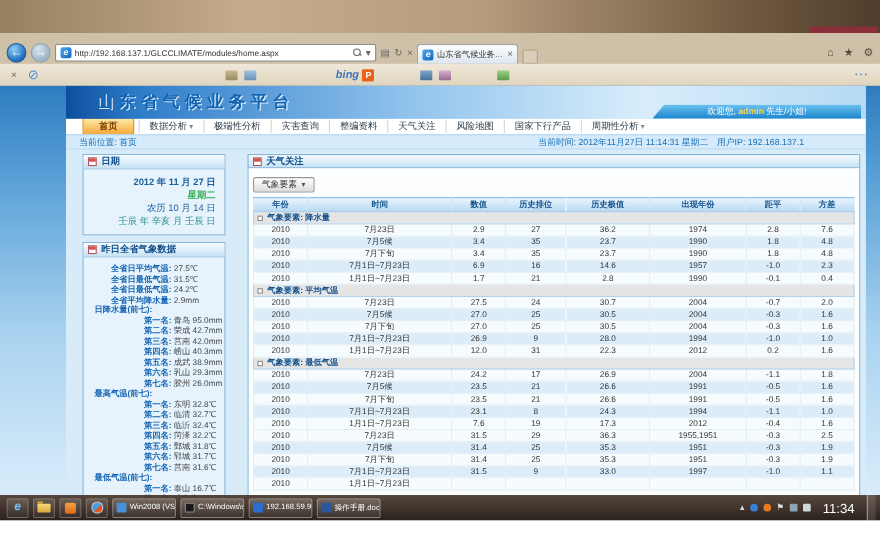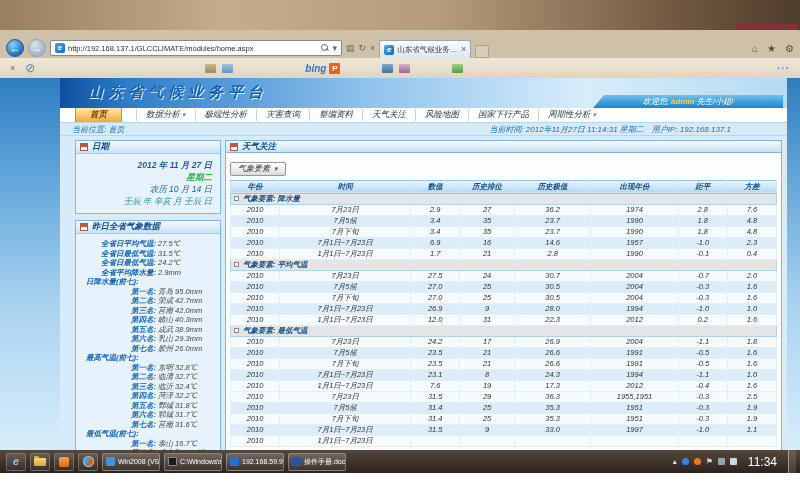--- a/index.html
+++ b/index.html
@@ -48,55 +48,55 @@
   .blockicon { color:#4a90d9; font-size:12px; margin-left:10px; }
   .plug { width:11px; height:9px; border-radius:1px; flex:none; }
   .bing { margin-left:72px; display:flex; align-items:flex-start; gap:3px; }
   .bing .word { color:#3f74b8; font-weight:bold; font-style:italic; font-size:10px; }
   .bing .badge { width:11px; height:11px; background:#e8641e; color:#fff; font-size:8px; font-weight:bold;
     display:flex; align-items:center; justify-content:center; border-radius:1px; }
   .dots { margin-left:auto; color:#4a90d9; font-weight:bold; font-size:10px; letter-spacing:1px; }
 
   
   .viewport { position:absolute; left:0; top:48px; width:800px; height:374px; overflow:hidden;
-    background:linear-gradient(180deg,#2e7cc0 0%,#5ea4d9 25%,#a9d2ef 60%,#d9edfb 100%);font-style:italic; }
+    background:linear-gradient(180deg,#2e7cc0 0%,#5ea4d9 25%,#a9d2ef 60%,#d9edfb 100%); }
   .page { position:absolute; left:60px; top:0; width:727px; height:100%;
     background:#d8ebf9; display:flex; flex-direction:column; }
 
   .page-header { height:30px; position:relative; flex:none;
     background:linear-gradient(90deg,#0d4f9e 0%,#2e7cc8 9%,#8fc2ec 42%,#d8edfb 72%,#b5daf3 100%); }
   .page-title { position:absolute; left:28px; top:5px; font-size:15px; font-weight:bold; color:#0f63b2;
     letter-spacing:5px; text-shadow:1px 1px 0 rgba(255,255,255,.8); white-space:nowrap; }
   .welcome { position:absolute; right:4px; bottom:0; width:190px; height:13px;
     background:linear-gradient(180deg,#6cc2f0,#1b85cc); color:#fff; font-size:8px;
     display:flex; align-items:center; justify-content:center; gap:2px;
     clip-path:polygon(11px 0,100% 0,100% 100%,0 100%); }
   .welcome .user { color:#ffd24a; font-weight:bold; }
 
   .navbar { height:14px; flex:none; background:#fff; display:flex; align-items:center; padding-left:15px;
     font-size:8.5px; color:#2a3a4a; }
   .nav-item { padding:0 9px; display:flex; align-items:center; gap:2px; cursor:pointer; white-space:nowrap; }
   .nav-item + .nav-item { border-left:1px solid #d5d5d5; }
   .nav-item.active { background:linear-gradient(#ffe9a8,#f4a93a); border:1px solid #d98f1e; border-left:1px solid #d98f1e;
-    border-radius:2px; color:#7a3b00; font-weight:bold; padding:1px 14px; margin-right:14px;align-items:flex-end; }
+    border-radius:2px; color:#7a3b00; font-weight:bold; padding:1px 14px; margin-right:4px;align-items:flex-end; }
   .nav-caret { font-size:7px; color:#888; }
 
   .breadcrumb { height:14px; flex:none; background:#d5eafb; border-top:1px solid #b5d8f0; border-bottom:1px solid #b5d8f0;
     display:flex; align-items:center; font-size:8px; color:#1b6fb5; padding:0 8px 0 12px; }
   .bc-right { margin-left:auto; display:flex; gap:8px; padding-right:48px; }
 
   .content { flex:1; position:relative; overflow:hidden; background:#d8ebf9; }
 
   .panel { border:1px solid #88b6da; background:#e6f3fc; }
   .panel-hd { height:13px; background:linear-gradient(180deg,#f7fcff,#c7e1f4); border-bottom:1px solid #a6cbe7;
     display:flex; align-items:center; gap:4px; padding:0 4px; font-size:8.5px; font-weight:bold; color:#0f4c8c; }
   .hd-ico { width:8px; height:8px; flex:none; background:#fff; border:1px solid #b05858; position:relative; }
   .hd-ico::before { content:""; position:absolute; left:0; top:0; right:0; height:3px; background:#d05050; }
 
-  .sidebar { position:absolute; left:15px; top:4px; width:146px; }
+  .sidebar { position:absolute; left:15px; top:4px; width:130px; }
   .date-panel { margin-bottom:6px; }
   .date-body { padding:5px 8px 6px; text-align:right; font-size:8.5px; line-height:12px; }
   .d-date { color:#1b5e9e; font-weight:bold; }
   .d-week { color:#2faf4f; font-weight:bold; }
   .d-lunar { color:#1b5e9e; }
   .d-stems { color:#2a9090; }
 
   .weather-body { padding:5px 4px 6px 2px; font-size:7.5px; line-height:9.5px; }
   .wline { display:flex; }
   .wlabel { flex:none; width:78px; text-align:right; color:#1464b4; font-weight:bold; }

